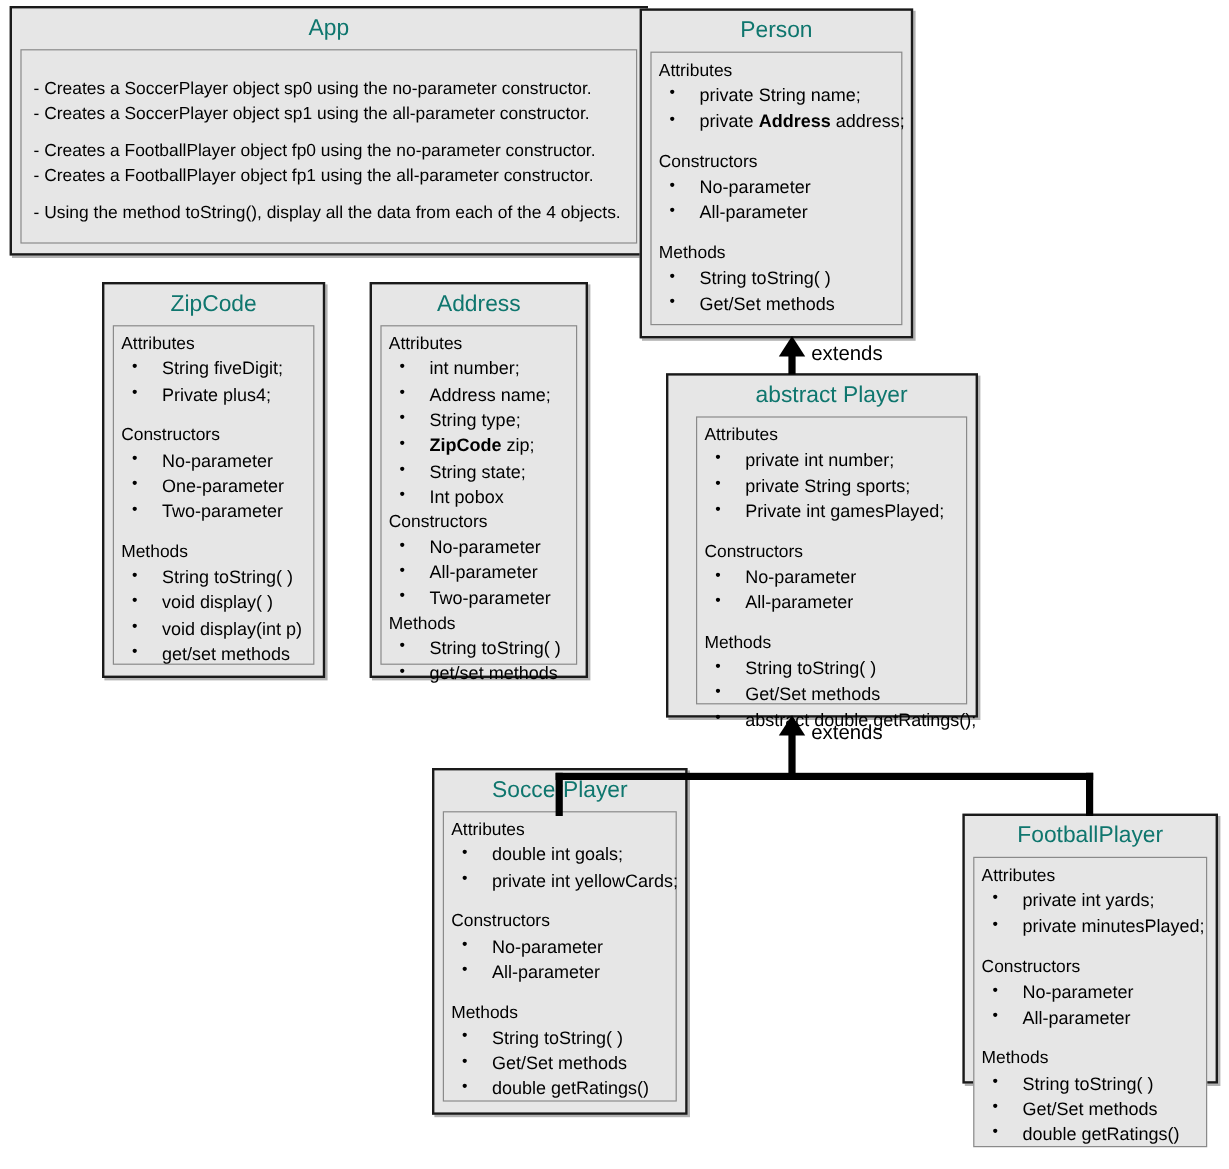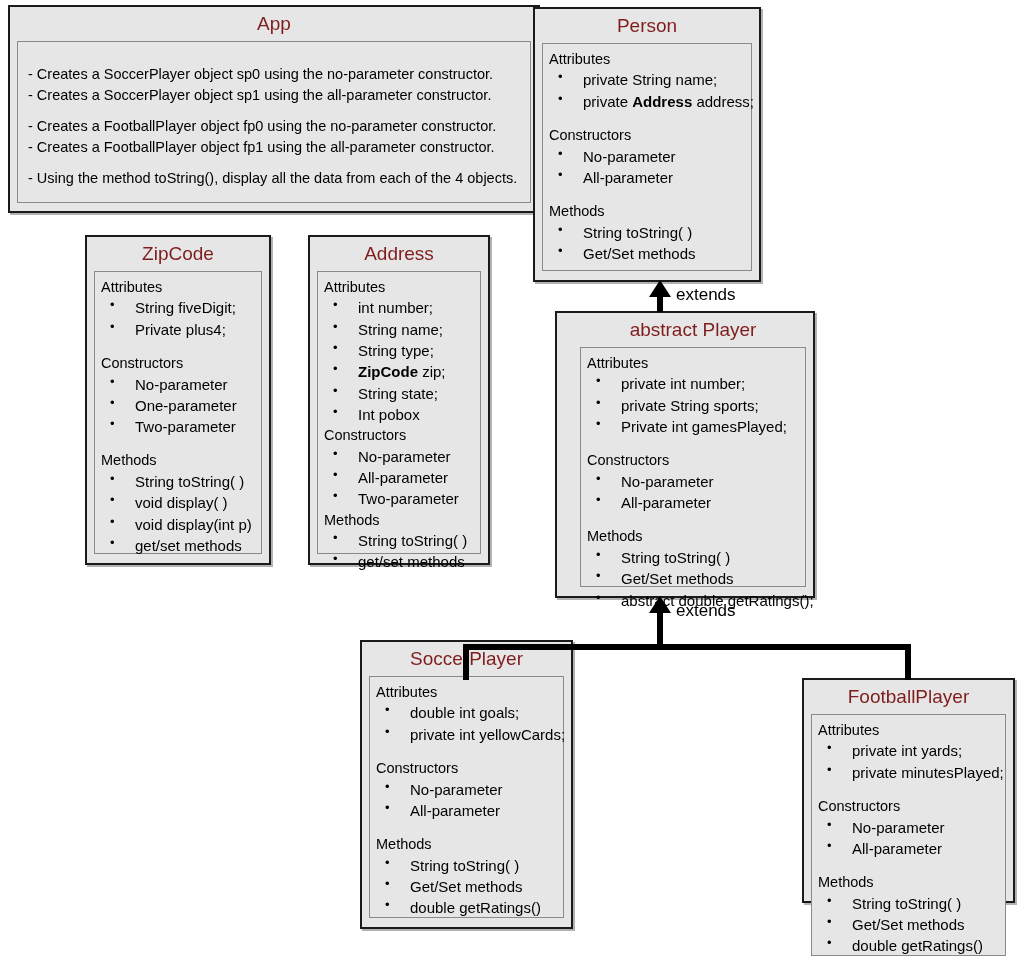--- a/index.html
+++ b/index.html
@@ -22,21 +22,21 @@
     background: #e6e6e6;
     border: 2px solid #1a1a1a;
     box-sizing: border-box;
     box-shadow: 2px 2px 0 rgba(0,0,0,0.30);
   }
   .uml-title {
     text-align: center;
     font-size: 19px;
     line-height: 1.25;
     padding: 5px 4px 5px 4px;
-    color: #7f1d1d;
+    color: #0f766e;
     white-space: nowrap;
   }
   .uml-body {
     background: #e6e6e6;
     border: 1px solid #8a8a8a;
     margin: 0 7px 7px 7px;
     padding: 5px 4px 6px 6px;
     box-sizing: border-box;
   }
 
@@ -174,21 +174,21 @@
       </ul>
     </div>
 </div>
 
 <div class="uml-box" style="left:308px; top:235px; width:182px; height:330px;">
   <div class="uml-title">Address</div>
   <div class="uml-body" style="height:283px;">
       <div class="sec-head">Attributes</div>
       <ul class="sec-list">
         <li>int number;</li>
-        <li>String name;</li>
+        <li>Address name;</li>
         <li>String type;</li>
         <li><b>ZipCode</b> zip;</li>
         <li>String state;</li>
         <li>Int pobox</li>
       </ul>
       <div class="sec-gap tight"></div>
       <div class="sec-head">Constructors</div>
       <ul class="sec-list">
         <li>No-parameter</li>
         <li>All-parameter</li>

